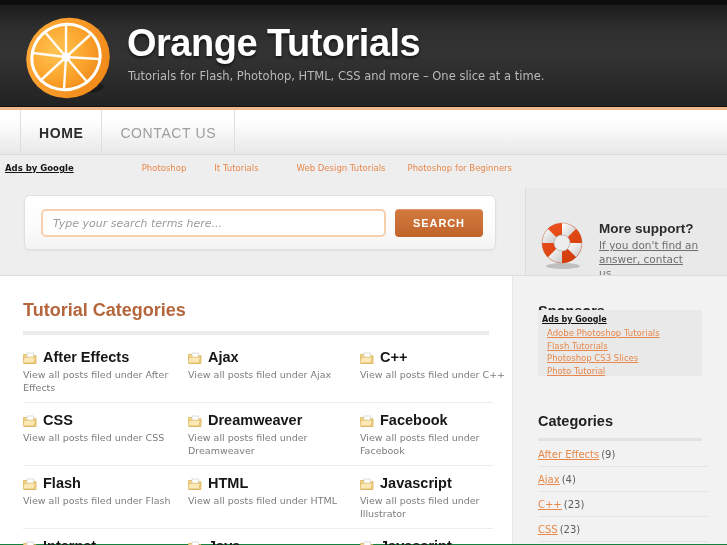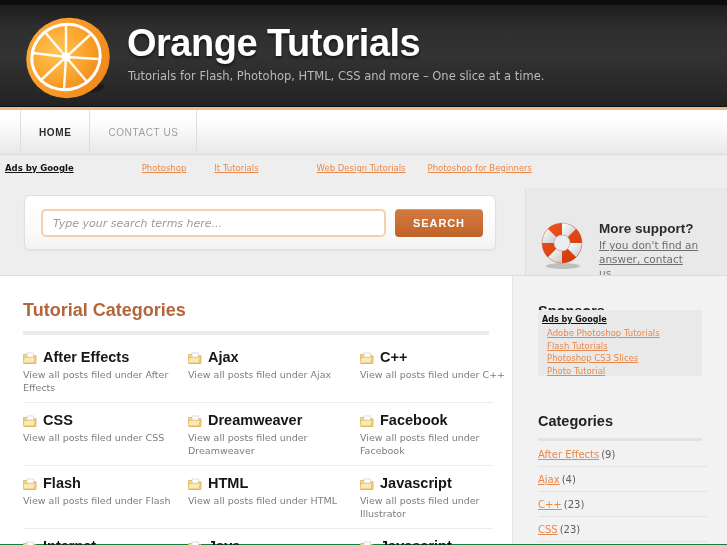--- a/index.html
+++ b/index.html
@@ -63,21 +63,21 @@
     content:""; position:absolute; left:0; right:0; bottom:0; height:1px; background:#dcdcdc;
   }
   .nav-inner {
     position: absolute; left: 20px; top: 0; height: 45px;
     display: flex; align-items: stretch;
   }
   .nav-tab {
     display: flex; align-items: center; justify-content: center;
     padding: 0 18px;
     height: 45px;
-    font-size: 10px;
+    font-size: 14px;
     letter-spacing: 0.6px;
     border-left: 1px solid #dedede;
     color: #9e9e9e;
     font-family: "Liberation Sans", sans-serif;
     white-space: nowrap;
     cursor: pointer;
   }
   .nav-tab:last-child { border-right: 1px solid #dedede; }
   .nav-tab.active { color: #2b2b2b; font-weight: bold; }
 
@@ -93,26 +93,26 @@
     display: flex; align-items: baseline;
     font-family: "DejaVu Sans", sans-serif;
   }
   .ads-label {
     font-size: 8.5px; font-weight: bold; color: #141414;
     text-decoration: underline;
     white-space: nowrap;
     margin-right: 6px;
   }
   .ads-link {
-    font-size: 8.5px; color: #e8884b; text-decoration: underline;
+    font-size: 8.5px; color: #e8884b; 
     white-space: nowrap; cursor: pointer;
   }
   .ads-s1 { margin-left: 62px; }
   .ads-s2 { margin-left: 28px; }
-  .ads-s3 { margin-left: 58px; }
+  .ads-s3 { margin-left: 38px; }
   .ads-s4 { margin-left: 22px; }
 
   
   .searchband {
     position: relative;
     height: 88px;
     background: #eeeeee;
   }
   .searchband::after{
     content:""; position:absolute; left:0; right:0; bottom:0; height:1px; background:#dcdcdc;

